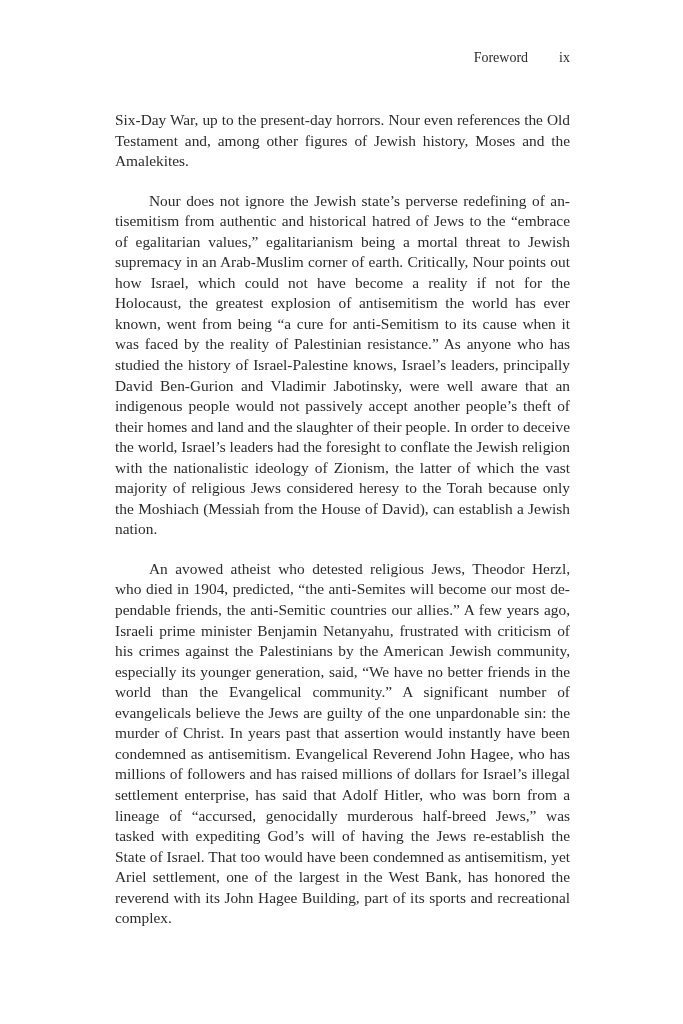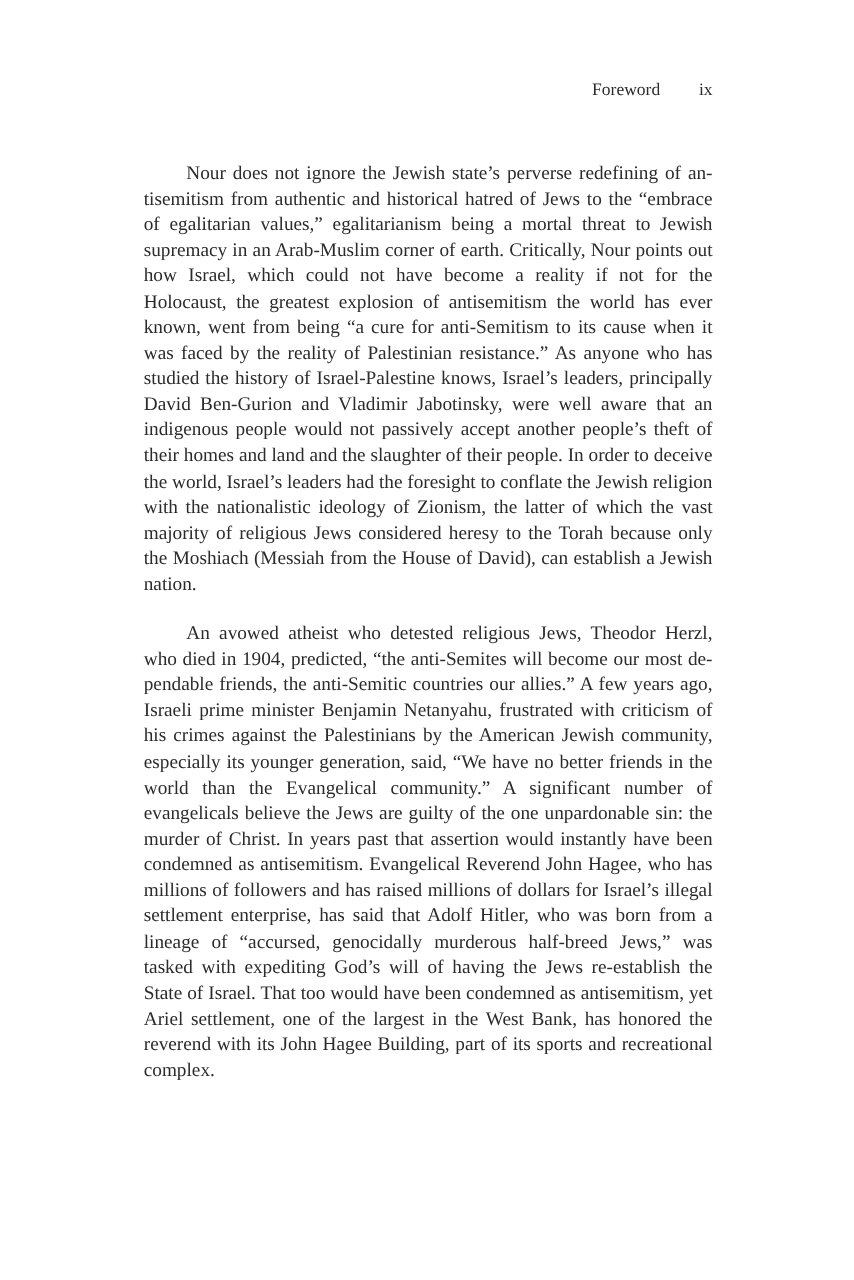--- a/index.html
+++ b/index.html
@@ -10,21 +10,21 @@
     body {
       width: 683px;
       height: 1024px;
       position: relative;
       overflow: hidden;
       font-family: "Liberation Serif", "DejaVu Serif", serif;
       color: #2b2b2b;
     }
     .running-head {
       position: absolute;
-      top: 64px;
+      top: 49px;
       right: 113px;
       font-size: 14px;
       line-height: 18px;
       color: #2b2b2b;
       display: flex;
       gap: 31px;
     }
     .body-text {
       position: absolute;
       left: 115px;
@@ -46,15 +46,16 @@
   </style>
 </head>
 <body>
 
 <header class="running-head">
   <span>Foreword</span>
   <span>ix</span>
 </header>
 
 <main class="body-text">
+  <p>Six-Day War, up to the present-day horrors. Nour even references the Old Testament and, among other figures of Jewish history, Moses and the Amalekites.</p>
   <p class="indent">Nour does not ignore the Jewish state’s perverse redefining of an­tisemitism from authentic and historical hatred of Jews to the “embrace of egalitarian values,” egalitarianism being a mortal threat to Jewish supremacy in an Arab-Muslim corner of earth. Critically, Nour points out how Israel, which could not have become a reality if not for the Holocaust, the greatest explosion of antisemitism the world has ever known, went from being “a cure for anti-Semitism to its cause when it was faced by the reality of Palestinian resistance.” As anyone who has studied the history of Israel-Palestine knows, Israel’s leaders, principally David Ben-Gurion and Vladimir Jabotinsky, were well aware that an indigenous people would not passively accept another people’s theft of their homes and land and the slaughter of their people. In order to de­ceive the world, Israel’s leaders had the foresight to conflate the Jewish religion with the nationalistic ideology of Zionism, the latter of which the vast majority of religious Jews considered heresy to the Torah because only the Moshiach (Messiah from the House of David), can establish a Jewish nation.</p>
   <p class="indent">An avowed atheist who detested religious Jews, Theodor Herzl, who died in 1904, predicted, “the anti-Semites will become our most de­pendable friends, the anti-Semitic countries our allies.” A few years ago, Israeli prime minister Benjamin Netanyahu, frustrated with criticism of his crimes against the Palestinians by the American Jewish community, especially its younger generation, said, “We have no better friends in the world than the Evangelical community.” A significant number of evangelicals believe the Jews are guilty of the one unpardonable sin: the murder of Christ. In years past that assertion would instantly have been condemned as antisemitism. Evangelical Reverend John Hagee, who has millions of followers and has raised millions of dollars for Israel’s illegal settlement enterprise, has said that Adolf Hitler, who was born from a lineage of “accursed, genocidally murderous half-breed Jews,” was tasked with expediting God’s will of having the Jews re-establish the State of Israel. That too would have been condemned as antisemitism, yet Ariel settlement, one of the largest in the West Bank, has honored the reverend with its John Hagee Building, part of its sports and recreational complex.</p>
 </main>
 
 </body></html>

